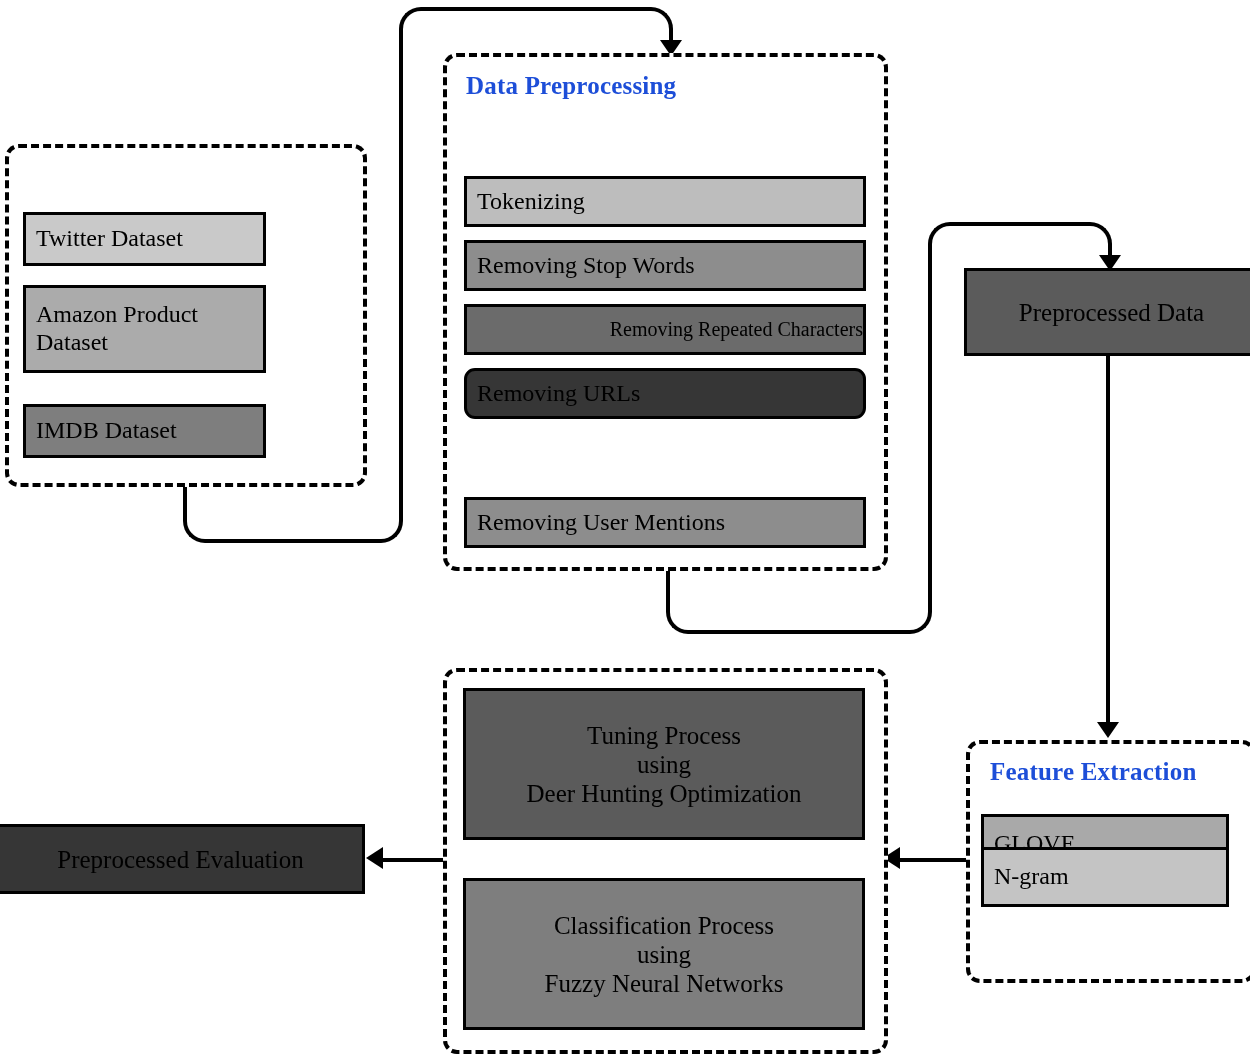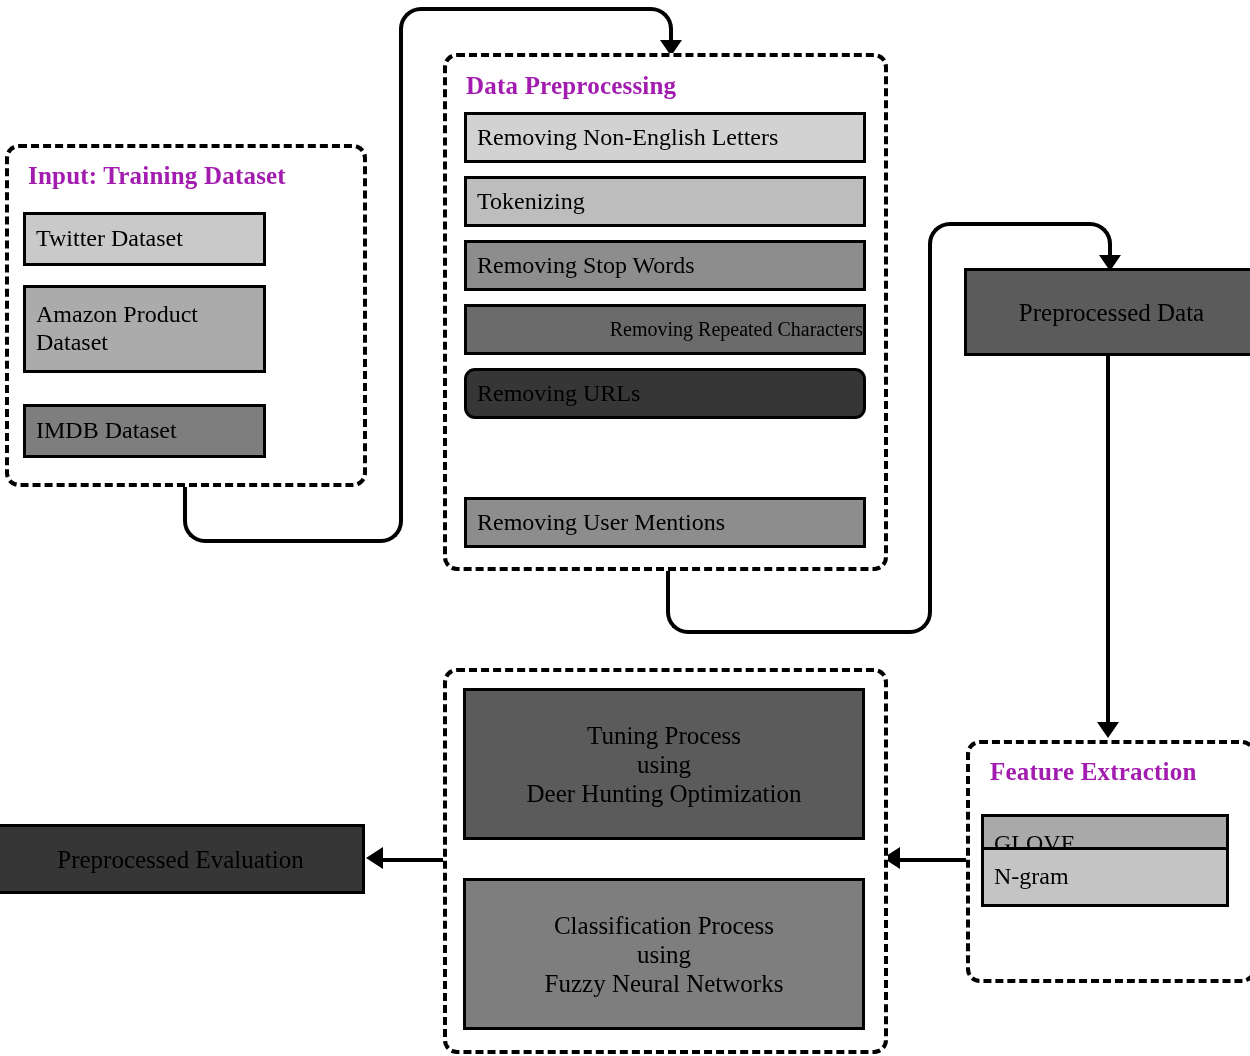--- a/index.html
+++ b/index.html
@@ -18,21 +18,21 @@
   .group{
     position:absolute;
     border:4px dashed #000000;
     border-radius:14px;
     background:#ffffff;
     box-sizing:border-box;
   }
   .group-title{
     position:absolute;
     font-weight:bold;
-    color:#a21caf;
+    color:#1d4ed8;
     white-space:nowrap;
     letter-spacing:0.2px;
   }
   
   .box{
     position:absolute;
     border:3px solid #000000;
     box-sizing:border-box;
     display:flex;
     align-items:center;
@@ -111,38 +111,34 @@
   <div class="arrow-left" style="left:883px;top:847px;"></div>
 
   <div class="hline" style="left:381px;top:858px;width:64px;"></div>
   <div class="arrow-left" style="left:366px;top:847px;"></div>
 
   <div class="vline" style="left:664px;top:843px;height:36px;"></div>
   <div class="arrow-down" style="left:655px;top:872px;"></div>
 
   <div class="group" style="left:5px;top:144px;width:362px;height:343px;">
   </div>
-  <div class="group-title" style="left:28px;top:162px;font-size:25px;">Input: Training Dataset</div>
   <div class="box left" style="left:23px;top:212px;width:243px;height:54px;font-size:24px;background:#c9c9c9;">
     <span>Twitter Dataset</span>
   </div>
   <div class="box left" style="left:23px;top:285px;width:243px;height:88px;font-size:24px;background:#ababab;">
     <span>Amazon Product Dataset</span>
   </div>
   <div class="box left" style="left:23px;top:404px;width:243px;height:54px;font-size:24px;background:#7e7e7e;">
     <span>IMDB Dataset</span>
   </div>
 
   <div class="group" style="left:443px;top:53px;width:445px;height:518px;">
   </div>
   <div class="group-title" style="left:466px;top:72px;font-size:25px;">Data Preprocessing</div>
 
-  <div class="box left" style="left:464px;top:112px;width:402px;height:51px;font-size:24px;background:#d2d2d2;">
-    <span>Removing Non-English Letters</span>
-  </div>
   <div class="box left" style="left:464px;top:176px;width:402px;height:51px;font-size:24px;background:#bdbdbd;">
     <span>Tokenizing</span>
   </div>
   <div class="box left" style="left:464px;top:240px;width:402px;height:51px;font-size:24px;background:#8d8d8d;">
     <span>Removing Stop Words</span>
   </div>
   <div class="box left" style="left:464px;top:304px;width:402px;height:51px;font-size:20px;background:#6b6b6b;justify-content:flex-end;">
     <span>Removing Repeated Characters</span>
   </div>
   <div class="box left" style="left:464px;top:368px;width:402px;height:51px;font-size:24px;background:#363636;border-radius:11px;">

